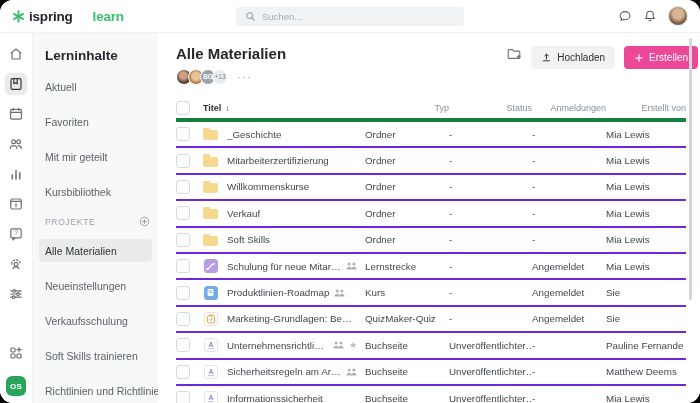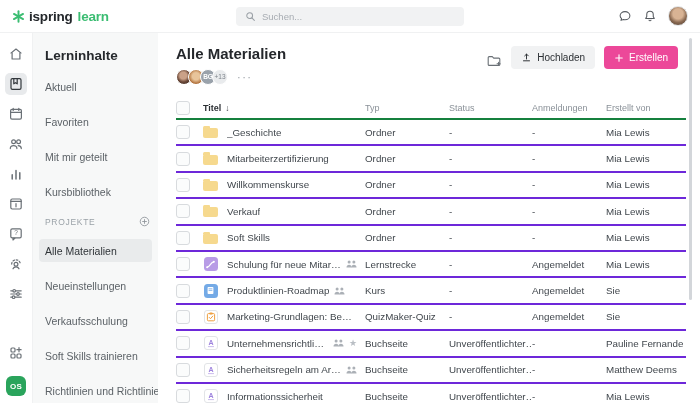--- a/index.html
+++ b/index.html
@@ -1,23 +1,23 @@
 <!DOCTYPE html>
 <html><head>
 <meta charset="utf-8">
 <style>
   html,body{margin:0;padding:0;}
   body{width:700px;height:403px;background:#000;font-family:"Liberation Sans",sans-serif;-webkit-font-smoothing:antialiased;}
-  .window{width:700px;height:403px;border-radius:0;overflow:hidden;background:#fff;position:relative;}
+  .window{width:700px;height:403px;border-radius:13px;overflow:hidden;background:#fff;position:relative;}
 
   
   .topbar{height:33px;display:flex;align-items:center;padding:0 12px;box-sizing:border-box;background:#fff;border-bottom:1px solid #f0f1f2;position:relative;}
   .logo{display:flex;align-items:center;gap:4px;font-size:13.5px;font-weight:bold;color:#23272b;letter-spacing:-0.2px;}
   .logo svg{display:block;}
-  .logo .learn{color:#3bbd72;font-weight:bold;margin-left:1px;}
+  .logo .learn{color:#3bbd72;font-weight:bold;margin-left:16px;}
   .search{position:absolute;left:50%;transform:translateX(-50%);top:7px;width:228px;height:19px;background:#f1f2f3;border-radius:4px;display:flex;align-items:center;padding:0 9px;gap:6px;box-sizing:border-box;}
   .search .ph{font-size:9.5px;color:#a7acb2;}
   .top-icons{margin-left:auto;display:flex;align-items:center;gap:11px;}
   .tbicon{display:flex;align-items:center;justify-content:center;}
   .top-avatar{width:18px;height:18px;border-radius:50%;background:radial-gradient(circle at 50% 38%,#d8b394 0 35%,#8a6a52 60%,#4a3a30 100%);border:1px solid #e3e5e7;}
 
   
   .app{display:flex;height:370px;}
 
   
@@ -39,29 +39,29 @@
   
   .main{flex:1;position:relative;background:#fff;padding:12px 14px 0 18px;box-sizing:border-box;overflow:hidden;}
   .main-title{font-size:15px;font-weight:bold;color:#24272b;}
   .avatar-row{display:flex;align-items:center;margin-top:6px;height:17px;}
   .av{width:16px;height:16px;border-radius:50%;border:1px solid #fff;margin-right:-4px;box-sizing:border-box;display:flex;align-items:center;justify-content:center;font-size:6.5px;font-weight:bold;}
   .av-photo-a{background:radial-gradient(circle at 45% 40%,#caa188 0 30%,#6d4a3a 55%,#2f2420 100%);}
   .av-photo-b{background:radial-gradient(circle at 50% 45%,#e8c49a 0 35%,#b0703a 70%,#e8923f 100%);}
   .av-init{background:#9aa2ab;color:#fff;}
   .av-count{background:#e9ebed;color:#7e848b;font-weight:normal;}
   .more-dots{margin-left:13px;color:#9aa0a6;font-size:11px;letter-spacing:1.5px;line-height:10px;}
-  .header-actions{position:absolute;top:13px;right:22px;display:flex;align-items:flex-end;gap:9px;}
+  .header-actions{position:absolute;top:13px;right:2px;display:flex;align-items:flex-start;gap:9px;}
   .icon-btn{display:flex;align-items:center;justify-content:center;color:#6a7076;}
   .btn{height:23px;border-radius:4px;display:flex;align-items:center;gap:5px;font-size:10px;padding:0 10px;white-space:nowrap;}
   .btn-upload{background:#f1f2f3;color:#2b2f33;}
   .btn-create{background:#ec4899;color:#fff;}
 
   
   .table{margin-top:12px;}
-  .t-head{display:flex;align-items:center;height:21px;font-size:9px;color:#8a9198;border-bottom:2px solid #15803d;}
+  .t-head{display:flex;align-items:center;height:21px;font-size:9px;color:#8a9198;border-bottom:4px solid #15803d;text-align:right;}
   .t-head .h-title{flex:1;display:flex;align-items:center;gap:4px;color:#2b2f33;font-weight:bold;min-width:0;}
   .sort{font-size:8.5px;color:#33383d;}
   .t-row{display:flex;align-items:center;height:24.4px;border-bottom:2px solid #6d28d9;font-size:9.8px;color:#41474d;}
   .cbx{width:12px;height:12px;border:1px solid #d8dbde;border-radius:3px;background:#fbfcfc;flex:0 0 auto;}
   .c-cb{margin-right:13px;}
   .c-icon{width:15px;margin-right:9px;display:flex;justify-content:center;align-items:center;flex:0 0 auto;}
   .c-title{flex:1;display:flex;align-items:center;gap:5px;min-width:0;padding-right:8px;}
   .c-title .tt{white-space:nowrap;overflow:hidden;text-overflow:ellipsis;}
   .c-type{width:84px;flex:0 0 auto;}
   .c-status{width:83px;flex:0 0 auto;white-space:nowrap;overflow:hidden;}

